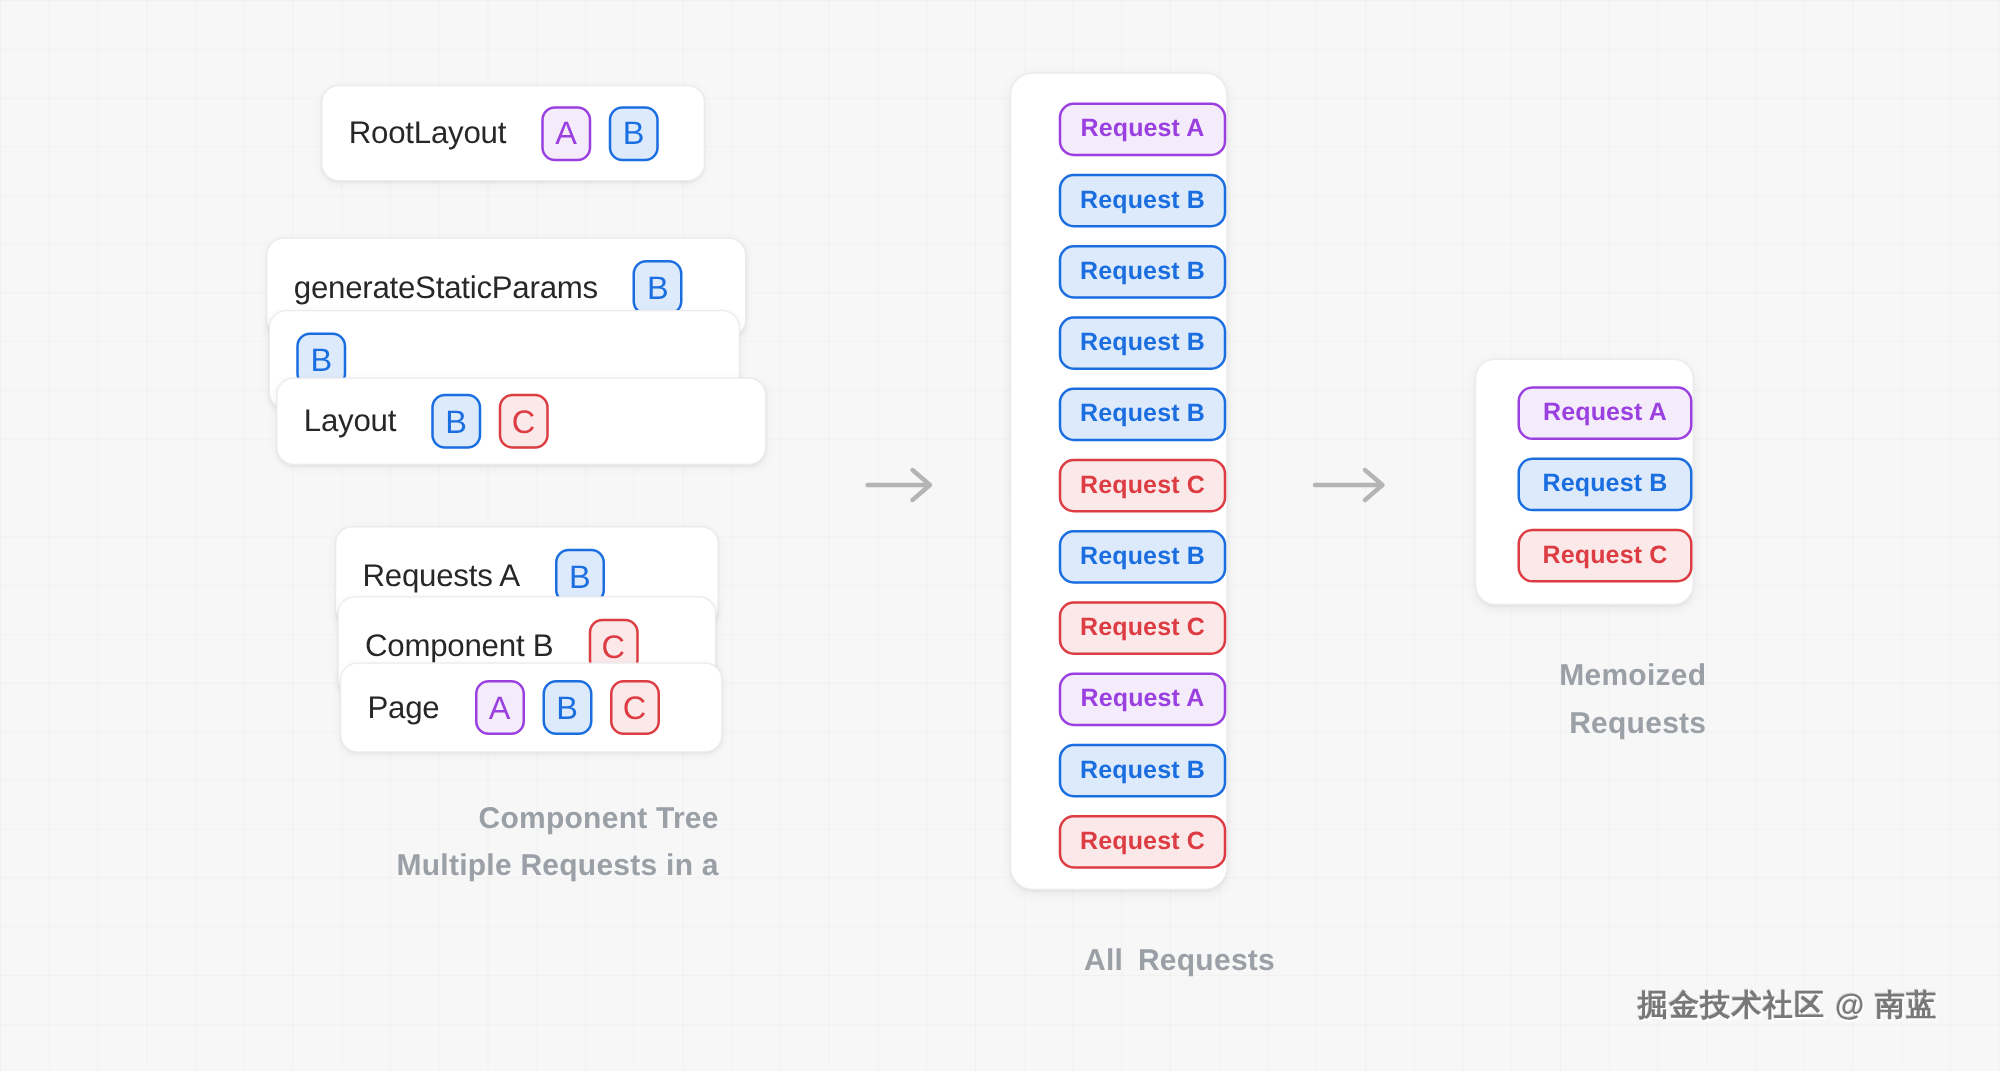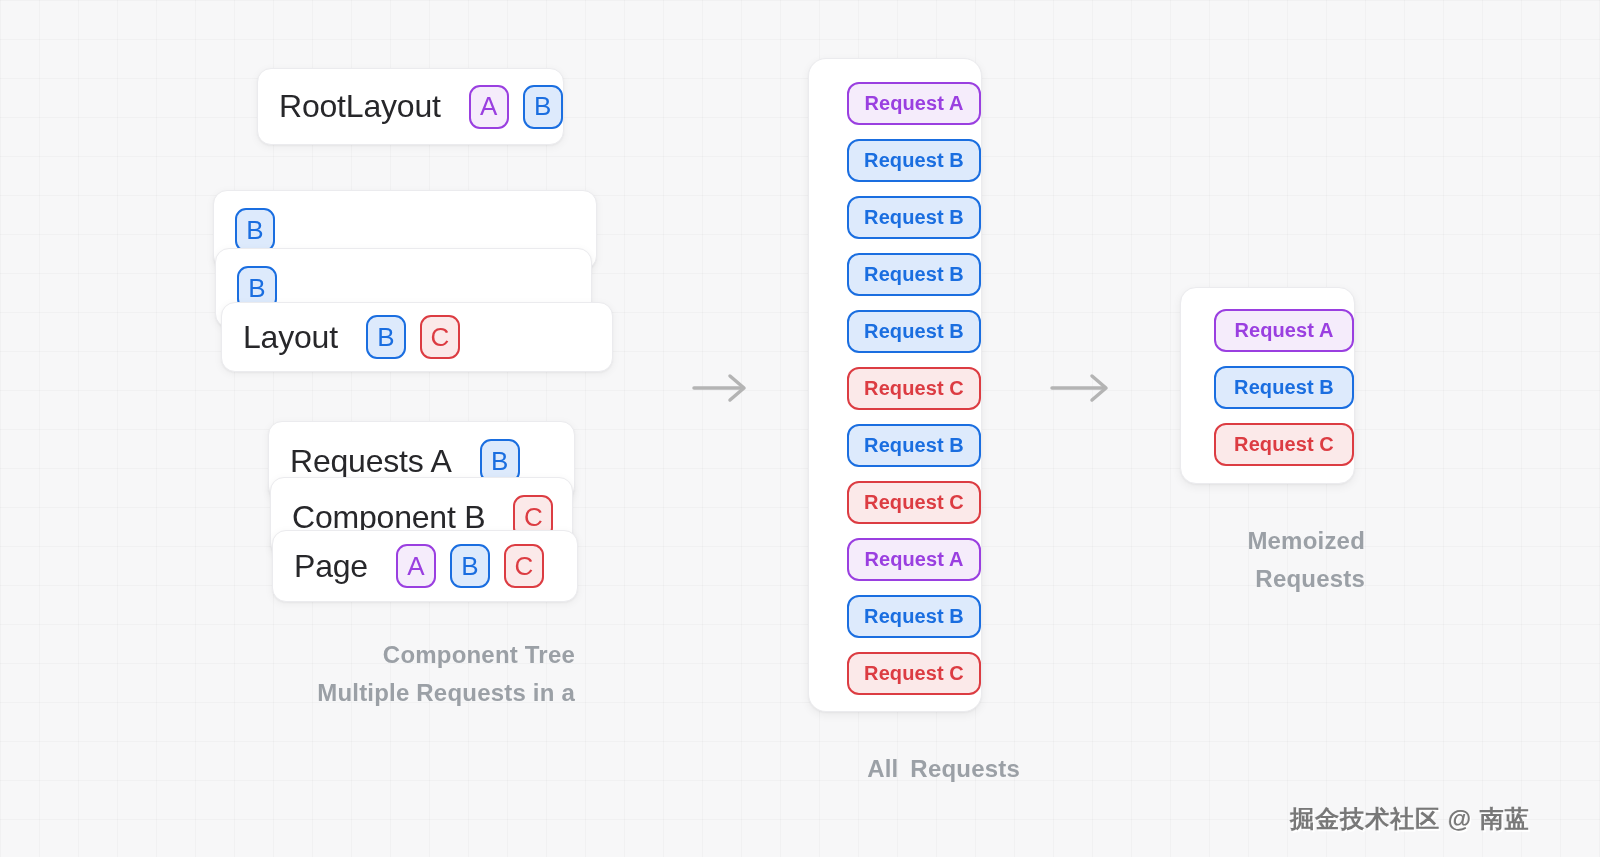--- a/index.html
+++ b/index.html
@@ -23,21 +23,21 @@
       linear-gradient(90deg, rgba(0,0,0,0.024) 1px, transparent 1px);
     background-size:39px 39px;
   }
   .card{
     position:absolute;display:flex;align-items:center;
     background:#ffffff;border:1px solid #ebebee;border-radius:14px;
     box-shadow:0 2px 8px rgba(0,0,0,0.05), 0 1px 2px rgba(0,0,0,0.04);
     padding:0 16px 0 21px;gap:28px;
   }
   .card-label{
-    font-size:32px;color:var(--c-cardtext);letter-spacing:-0.2px;white-space:nowrap;
+    font-size:25px;color:var(--c-cardtext);letter-spacing:-0.2px;white-space:nowrap;
   }
   .badge-group{display:flex;align-items:center;gap:14px;}
   .letter-badge{
     width:40px;height:44px;border-radius:11px;
     display:flex;align-items:center;justify-content:center;
     font-size:26px;font-weight:500;border:2.5px solid;flex:none;
   }
   .v-a{color:var(--c-purple);border-color:var(--c-purple);background:var(--c-purple-bg);}
   .v-b{color:var(--c-blue);border-color:var(--c-blue);background:var(--c-blue-bg);}
   .v-c{color:var(--c-red);border-color:var(--c-red);background:var(--c-red-bg);}
@@ -71,41 +71,41 @@
   }
   .caption-left{left:240px;top:636px;width:335px;}
   .caption-all{left:770px;top:750px;width:250px;word-spacing:5px;}
   .caption-memo{left:1165px;top:522px;width:200px;}
 
   .arrow{position:absolute;}
   .arrow-1{left:690px;top:370px;}
   .arrow-2{left:1048px;top:370px;}
 
   .watermark{
-    position:absolute;left:1270px;top:788px;width:280px;text-align:center;
+    position:absolute;left:1270px;top:788px;width:280px;text-align:right;
     font-size:24px;font-weight:700;color:#787878;
     text-shadow:1.5px 1.5px 0 #ffffff, -0.5px -0.5px 0 rgba(80,80,80,0.25);
     letter-spacing:1px;
-    margin-top:15px;
   }
 </style>
 </head>
 <body>
 
 <div class="canvas">
 
   <div class="card root-card">
     <span class="card-label">RootLayout</span>
     <span class="badge-group">
         <span class="letter-badge v-a">A</span>
         <span class="letter-badge v-b">B</span>
       </span>
   </div>
 
   <div class="card card-gsp">
+    <span class="card-label">generateStaticParams</span>
     <span class="badge-group">
         <span class="letter-badge v-b">B</span>
       </span>
   </div>
   <div class="card card-gmd">
     <span class="badge-group">
         <span class="letter-badge v-b">B</span>
       </span>
   </div>
   <div class="card card-layout">

